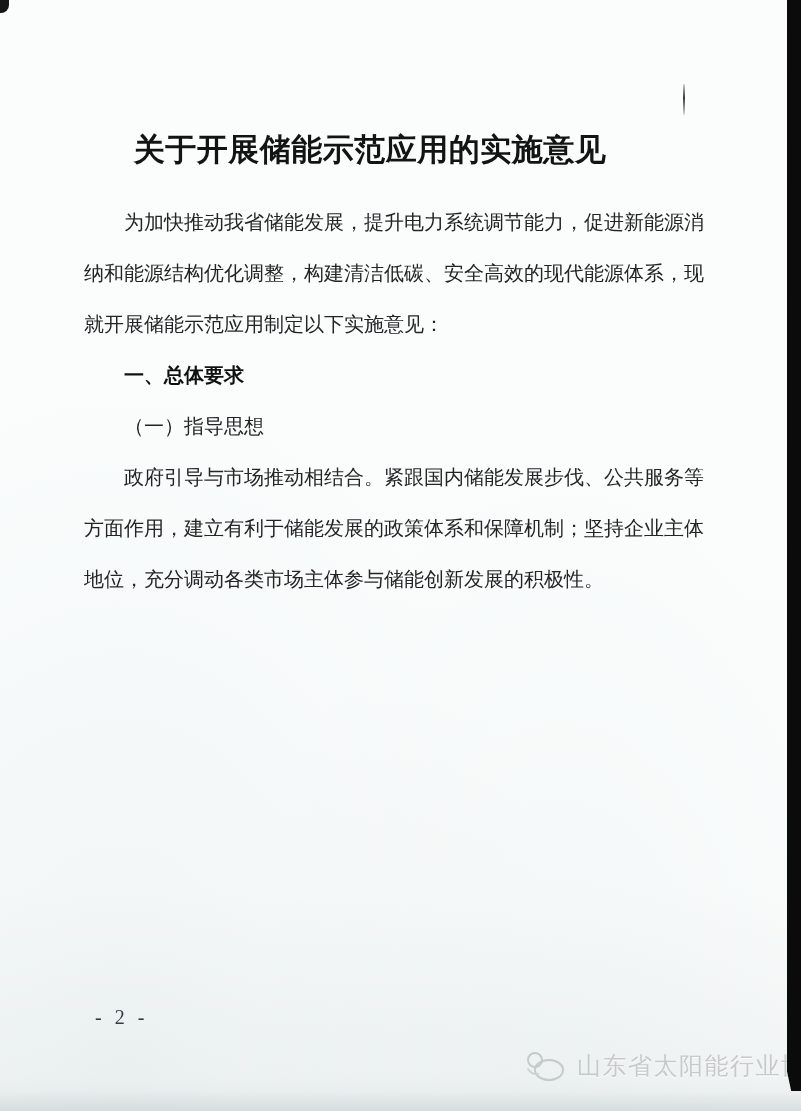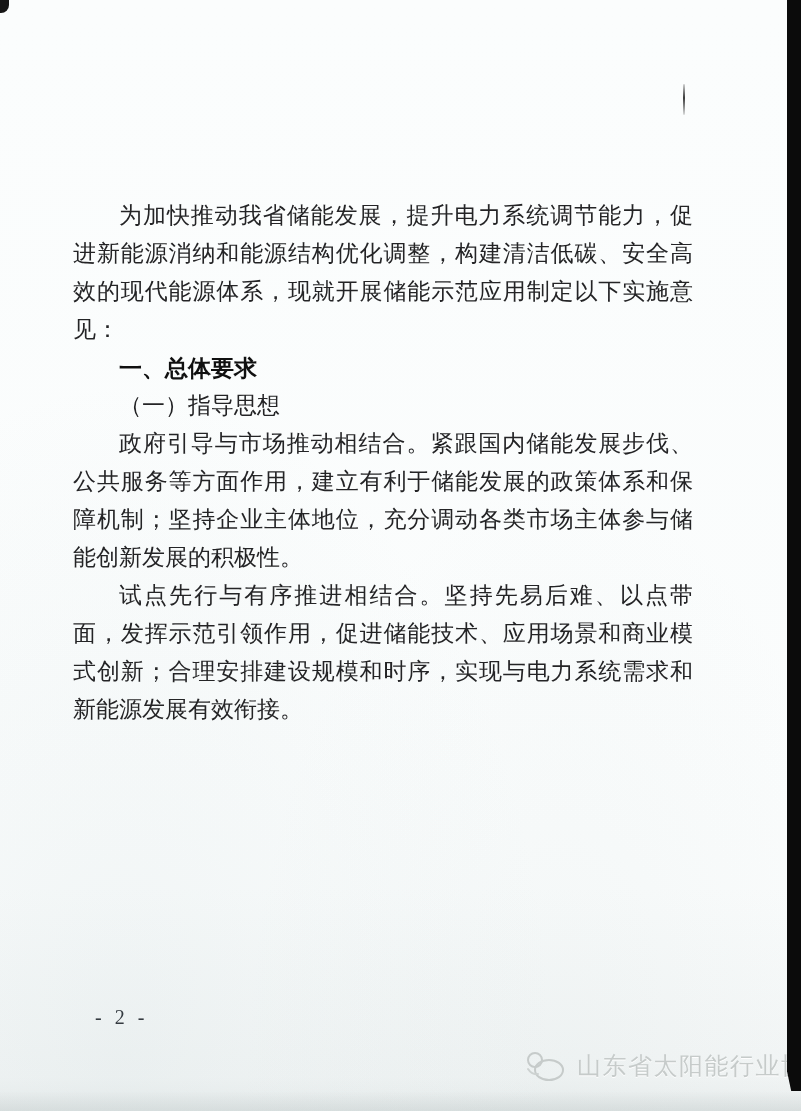--- a/index.html
+++ b/index.html
@@ -40,22 +40,22 @@
   }
   .doc-title {
     position: absolute; top: 110px; left: 90px; width: 560px;
     text-align: center;
     font-size: 31px; font-weight: bold;
     color: #131313;
     letter-spacing: 0.5px;
     line-height: 1.25;
   }
   .content {
-    position: absolute; top: 197px; left: 73px; width: 620px;
-    font-size: 23px; line-height: 38px;
+    position: absolute; top: 197px; left: 84px; width: 620px;
+    font-size: 20px; line-height: 51px;
     color: #242426;
     text-align: justify;
   }
   .content p { margin: 0; text-indent: 2em; }
   .content p.h1 {
     font-family: "Liberation Sans", "DejaVu Sans", sans-serif;
     font-weight: bold; color: #101010;
     text-align: left;
   }
   .content p.h2 { text-align: left; }
@@ -78,27 +78,27 @@
   .bottom-band {
     position: absolute; bottom: 0; left: 0; width: 100%; height: 20px;
     background: linear-gradient(180deg, rgba(205,212,212,0), rgba(198,206,206,0.45));
   }
 </style>
 </head>
 <body>
 
 <div class="page">
 
+  <h1 class="doc-title">关于开展储能示范应用的实施意见</h1>
 
   <div class="content">
     <p>为加快推动我省储能发展，提升电力系统调节能力，促进新能源消纳和能源结构优化调整，构建清洁低碳、安全高效的现代能源体系，现就开展储能示范应用制定以下实施意见：</p>
     <p class="h1">一、总体要求</p>
     <p class="h2">（一）指导思想</p>
     <p>政府引导与市场推动相结合。紧跟国内储能发展步伐、公共服务等方面作用，建立有利于储能发展的政策体系和保障机制；坚持企业主体地位，充分调动各类市场主体参与储能创新发展的积极性。</p>
-    <p>试点先行与有序推进相结合。坚持先易后难、以点带面，发挥示范引领作用，促进储能技术、应用场景和商业模式创新；合理安排建设规模和时序，实现与电力系统需求和新能源发展有效衔接。</p>
   </div>
 
   <div class="page-number">- 2 -</div>
 
   <div class="footer-mark">
     <span>
       <svg width="44" height="34" viewBox="0 0 44 34">
         <circle cx="11" cy="11" r="7" fill="none" stroke="#c6cbca" stroke-width="2"></circle>
         <ellipse cx="25" cy="21" rx="14" ry="10" fill="none" stroke="#c6cbca" stroke-width="2"></ellipse>
         <path d="M4 20 q4 6 10 5" fill="none" stroke="#cdd2d1" stroke-width="2" stroke-linecap="round"></path>

